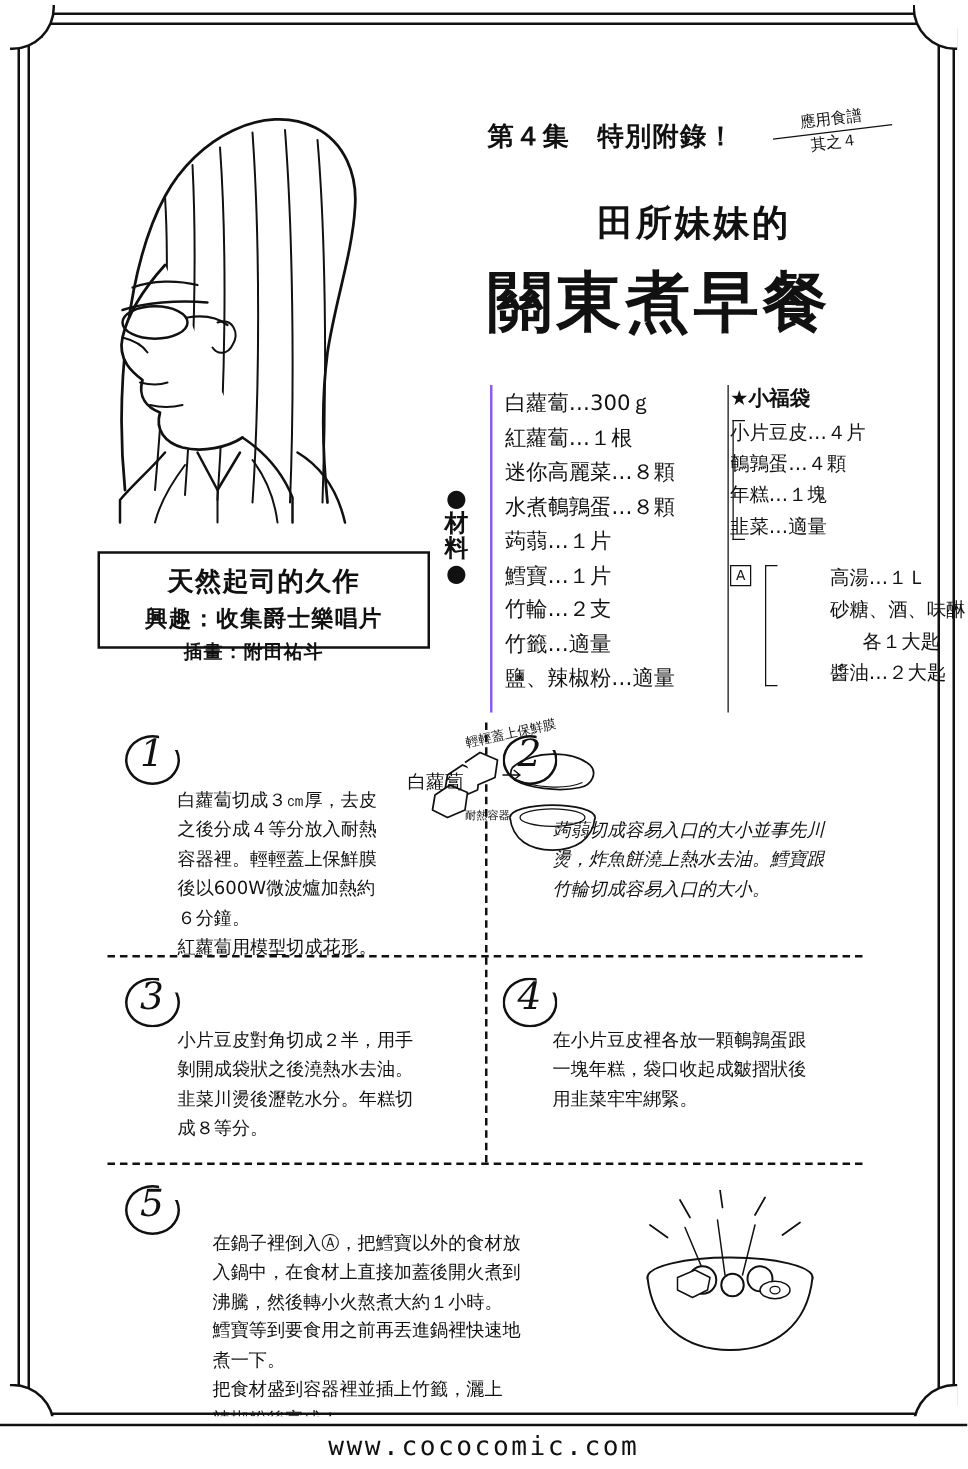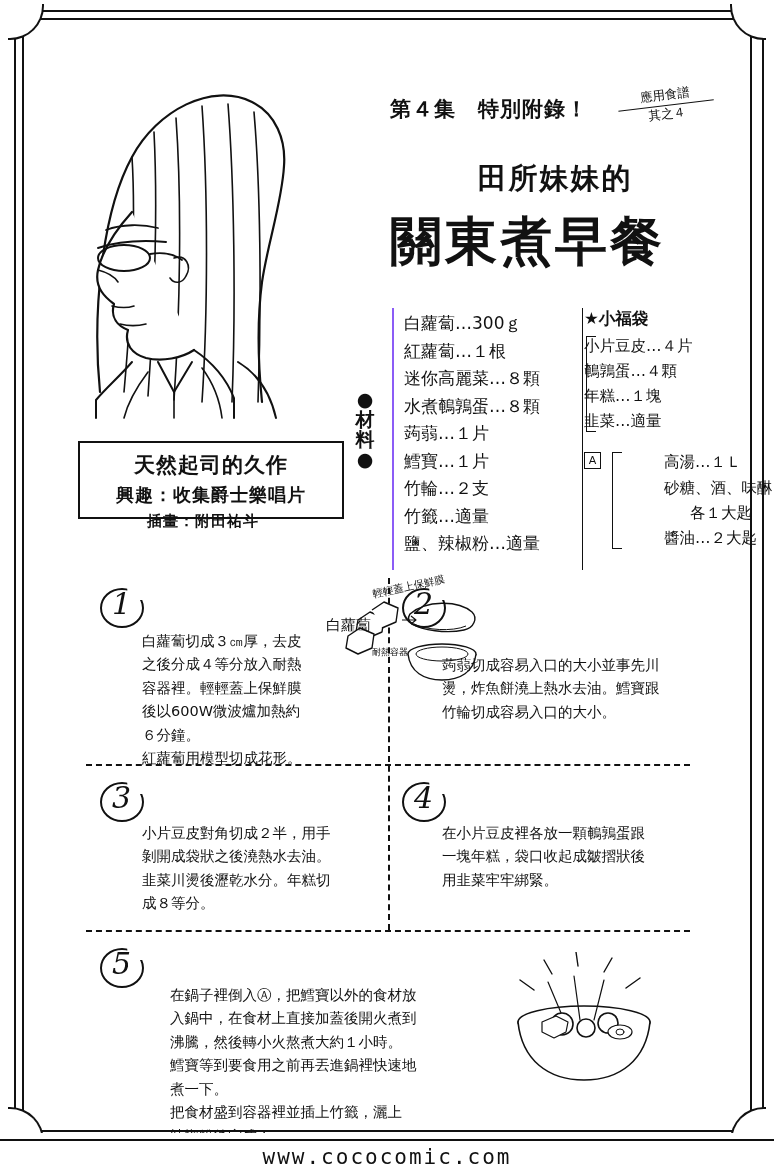--- a/index.html
+++ b/index.html
@@ -60,21 +60,21 @@
   .num{position:absolute;width:44px;height:44px;}
   .num .glyph{font-size:30px;font-style:italic;font-family:"DejaVu Serif","Liberation Serif",serif;position:absolute;left:12px;top:2px;}
   .num .circ{position:absolute;left:0;top:4px;width:40px;height:36px;border:2px solid #111;border-radius:50%;clip-path:polygon(0 0,62% 0,62% 30%,100% 30%,100% 100%,0 100%);}
   .step .body{position:absolute;font-size:14.5px;line-height:1.62;white-space:pre-line;}
 
   .s1{left:0;top:0;width:300px;}
   .s1 .num{left:14px;top:6px;}
   .s1 .body{left:56px;top:52px;width:172px;}
   .s2{left:312px;top:0;width:292px;}
   .s2 .num{left:4px;top:6px;}
-  .s2 .body{left:44px;top:76px;width:250px;}
+  .s2 .body{left:44px;top:76px;width:250px;font-style:italic;}
   .s3{left:0;top:196px;width:300px;}
   .s3 .num{left:14px;top:4px;}
   .s3 .body{left:56px;top:48px;width:240px;}
   .s4{left:312px;top:196px;width:292px;}
   .s4 .num{left:4px;top:4px;}
   .s4 .body{left:44px;top:48px;width:250px;}
   .s5{left:0;top:362px;width:604px;}
   .s5 .num{left:14px;top:4px;}
   .s5 .body{left:84px;top:44px;width:300px;}
 

